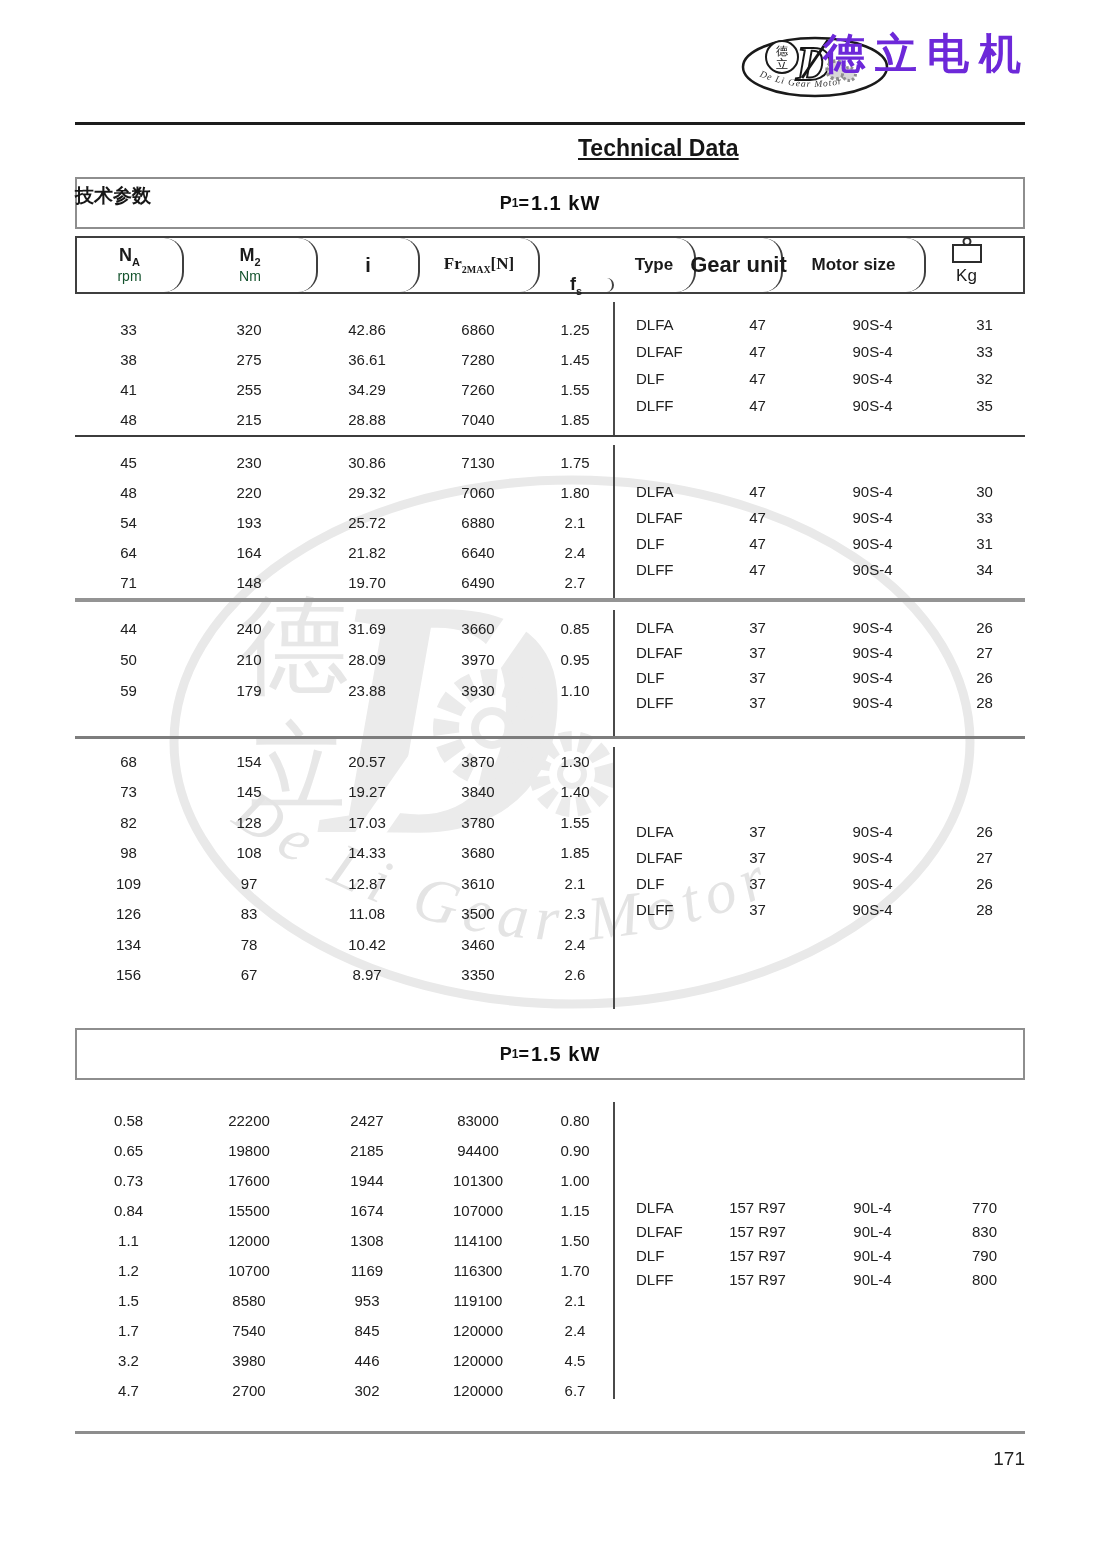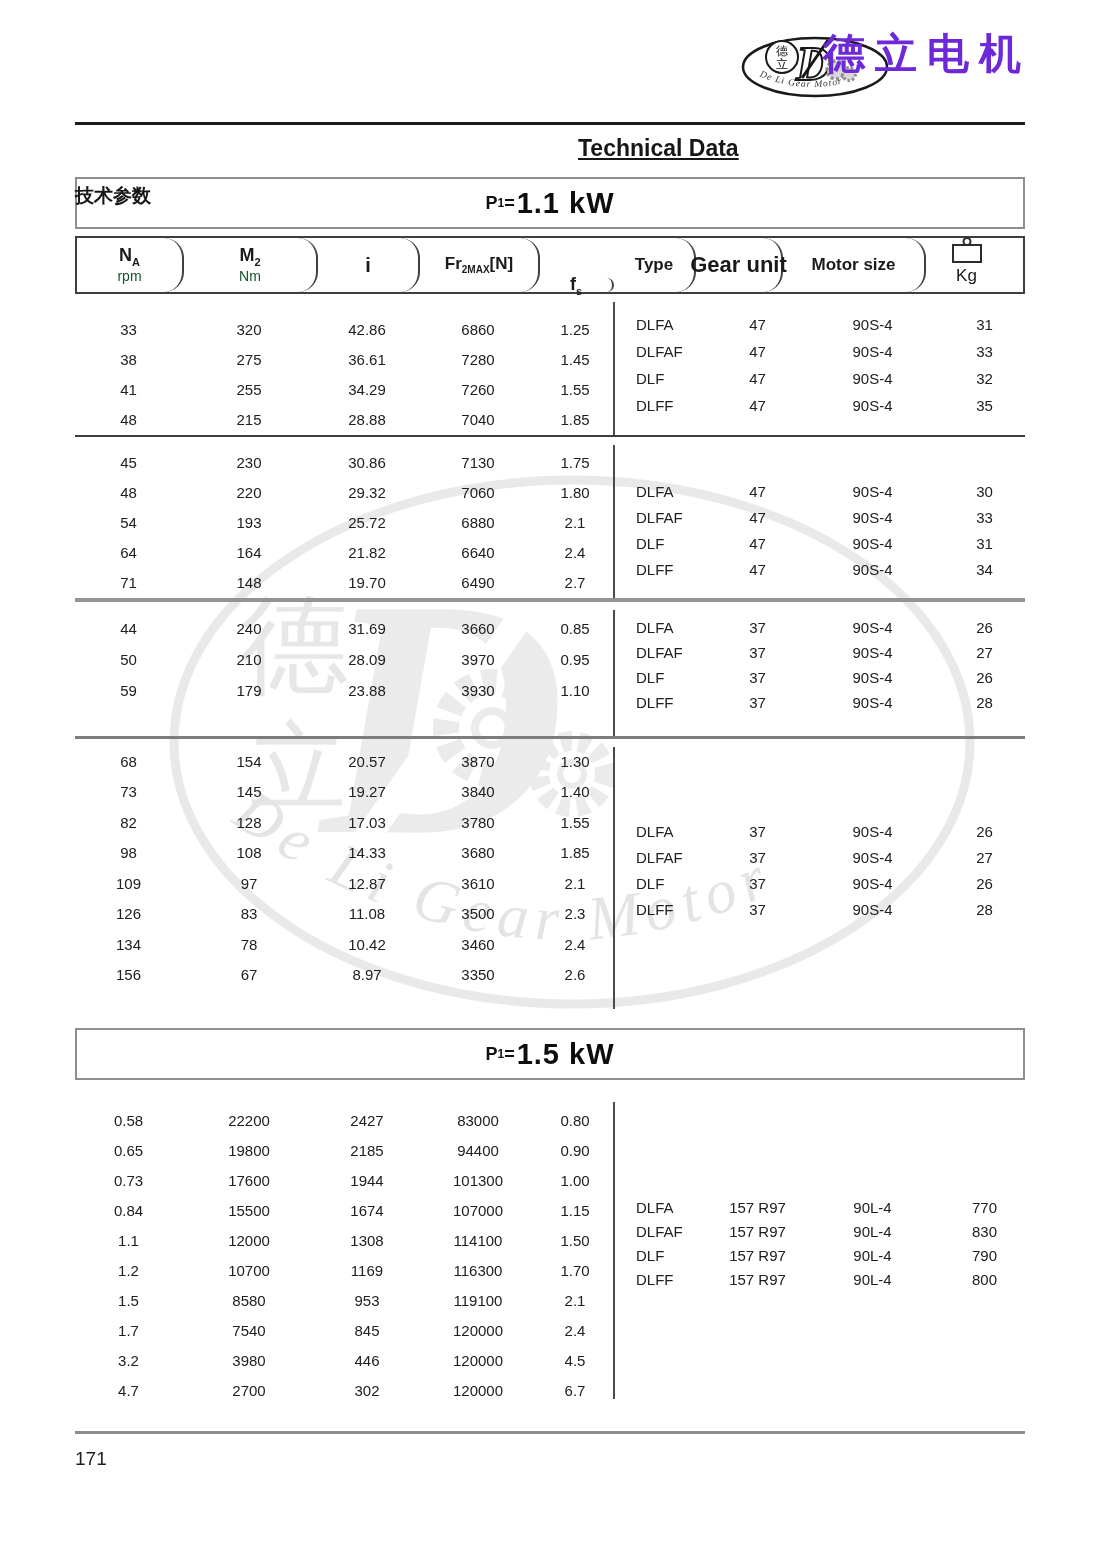--- a/index.html
+++ b/index.html
@@ -18,21 +18,21 @@
   
   .titles{position:relative;height:46px;}
   .title-zh{position:absolute;left:0;top:26px;font-size:19px;font-weight:bold;color:#161616;margin-top:32px;}
   .title-en{position:absolute;left:503px;top:10px;font-size:23px;font-weight:bold;color:#161616;text-decoration:underline;}
 
   
   .power-box{box-sizing:border-box;height:52px;border:2px solid #8e8e8e;background:transparent;
              display:flex;align-items:center;justify-content:center;}
   .power-box .pp{font-size:18px;font-weight:bold;color:#111;}
   .power-box sub{font-size:12px;font-weight:bold;color:#111;}
-  .power-box .pv{font-size:29px;font-weight:bold;color:#0d0d0d;margin-left:2px;letter-spacing:1px;}
+  .power-box .pv{font-size:20px;font-weight:bold;color:#0d0d0d;margin-left:2px;letter-spacing:1px;}
   #power1{margin-top:6px;}
   #power2{margin-top:19px;}
 
   
   .cols-header{box-sizing:border-box;margin-top:7px;height:58px;border:2px solid #3f3f3f;
                display:flex;background:transparent;}
   .hcell{box-sizing:border-box;border-right:2px solid #3f3f3f;display:flex;flex-direction:column;
          align-items:center;justify-content:center;line-height:1.12;border-radius:20px;}
   .hcell:last-child{border-right:none;}
   .hc1{width:107px;} .hc2{width:134px;} .hc3{width:102px;} .hc4{width:120px;} .hc5{width:74px;margin-top:40px;}
@@ -59,21 +59,21 @@
   .vdiv{position:absolute;left:538px;top:8px;bottom:0;width:2px;background:#4a4a4a;}
   .row-l{height:var(--lrh);display:flex;align-items:center;flex:none;}
   .row-r{height:var(--rrh);display:flex;align-items:center;flex:none;}
   .cell{font-size:15px;color:#202020;text-align:center;white-space:nowrap;}
   .c1{width:107px;} .c2{width:134px;} .c3{width:102px;} .c4{width:120px;} .c5{width:74px;}
   .c6{width:99px;text-align:left;box-sizing:border-box;padding-left:21px;}
   .c7{width:87px;} .c8{width:143px;} .c9{width:81px;}
 
   
   .footer-line{margin-top:16px;height:3px;background:#8d8d8d;}
-  .page-num{margin-top:14px;text-align:left;font-size:19px;color:#1f1f1f;}
+  .page-num{margin-top:14px;text-align:right;font-size:19px;color:#1f1f1f;}
 </style>
 </head>
 <body>
 
 <svg class="watermark" width="1100" height="1555" viewBox="0 0 1100 1555">
   <ellipse cx="572" cy="742" rx="398" ry="262" fill="none" stroke="#e9e9e9" stroke-width="9"></ellipse>
   <text x="240" y="682" font-family="Liberation Serif,serif" font-size="108" fill="#e7e7e7">德</text>
   <text x="250" y="800" font-family="Liberation Serif,serif" font-size="96" fill="#e7e7e7">立</text>
   <text x="320" y="832" font-family="Liberation Serif,serif" font-size="340" font-weight="bold" font-style="italic" fill="#ebebeb">D</text>
   <line x1="360" y1="848" x2="556" y2="566" stroke="#ffffff" stroke-width="26"></line>
@@ -131,21 +131,21 @@
       <span class="h-unit">rpm</span>
     </div>
     <div class="hcell hc2">
       <span class="h-main"><span>M</span><sub>2</sub></span>
       <span class="h-unit">Nm</span>
     </div>
     <div class="hcell hc3">
       <span class="h-main h-i">i</span>
     </div>
     <div class="hcell hc4">
-      <span class="h-main h-sub-sm" style="font-size:17px;"><span>Fr</span><sub>2MAX</sub><span>[N]</span></span>
+      <span class="h-main h-sub-sm" style="font-size:17px;font-family:Liberation Serif, serif;"><span>Fr</span><sub>2MAX</sub><span>[N]</span></span>
     </div>
     <div class="hcell hc5">
       <span class="h-main"><span>f</span><sub>s</sub></span>
     </div>
     <div class="hcell hc6">
       <span class="h-main" style="font-size:17px;">Type</span>
     </div>
     <div class="hcell hc7">
       <span class="h-main" style="font-size:22px;">Gear unit</span>
     </div>

